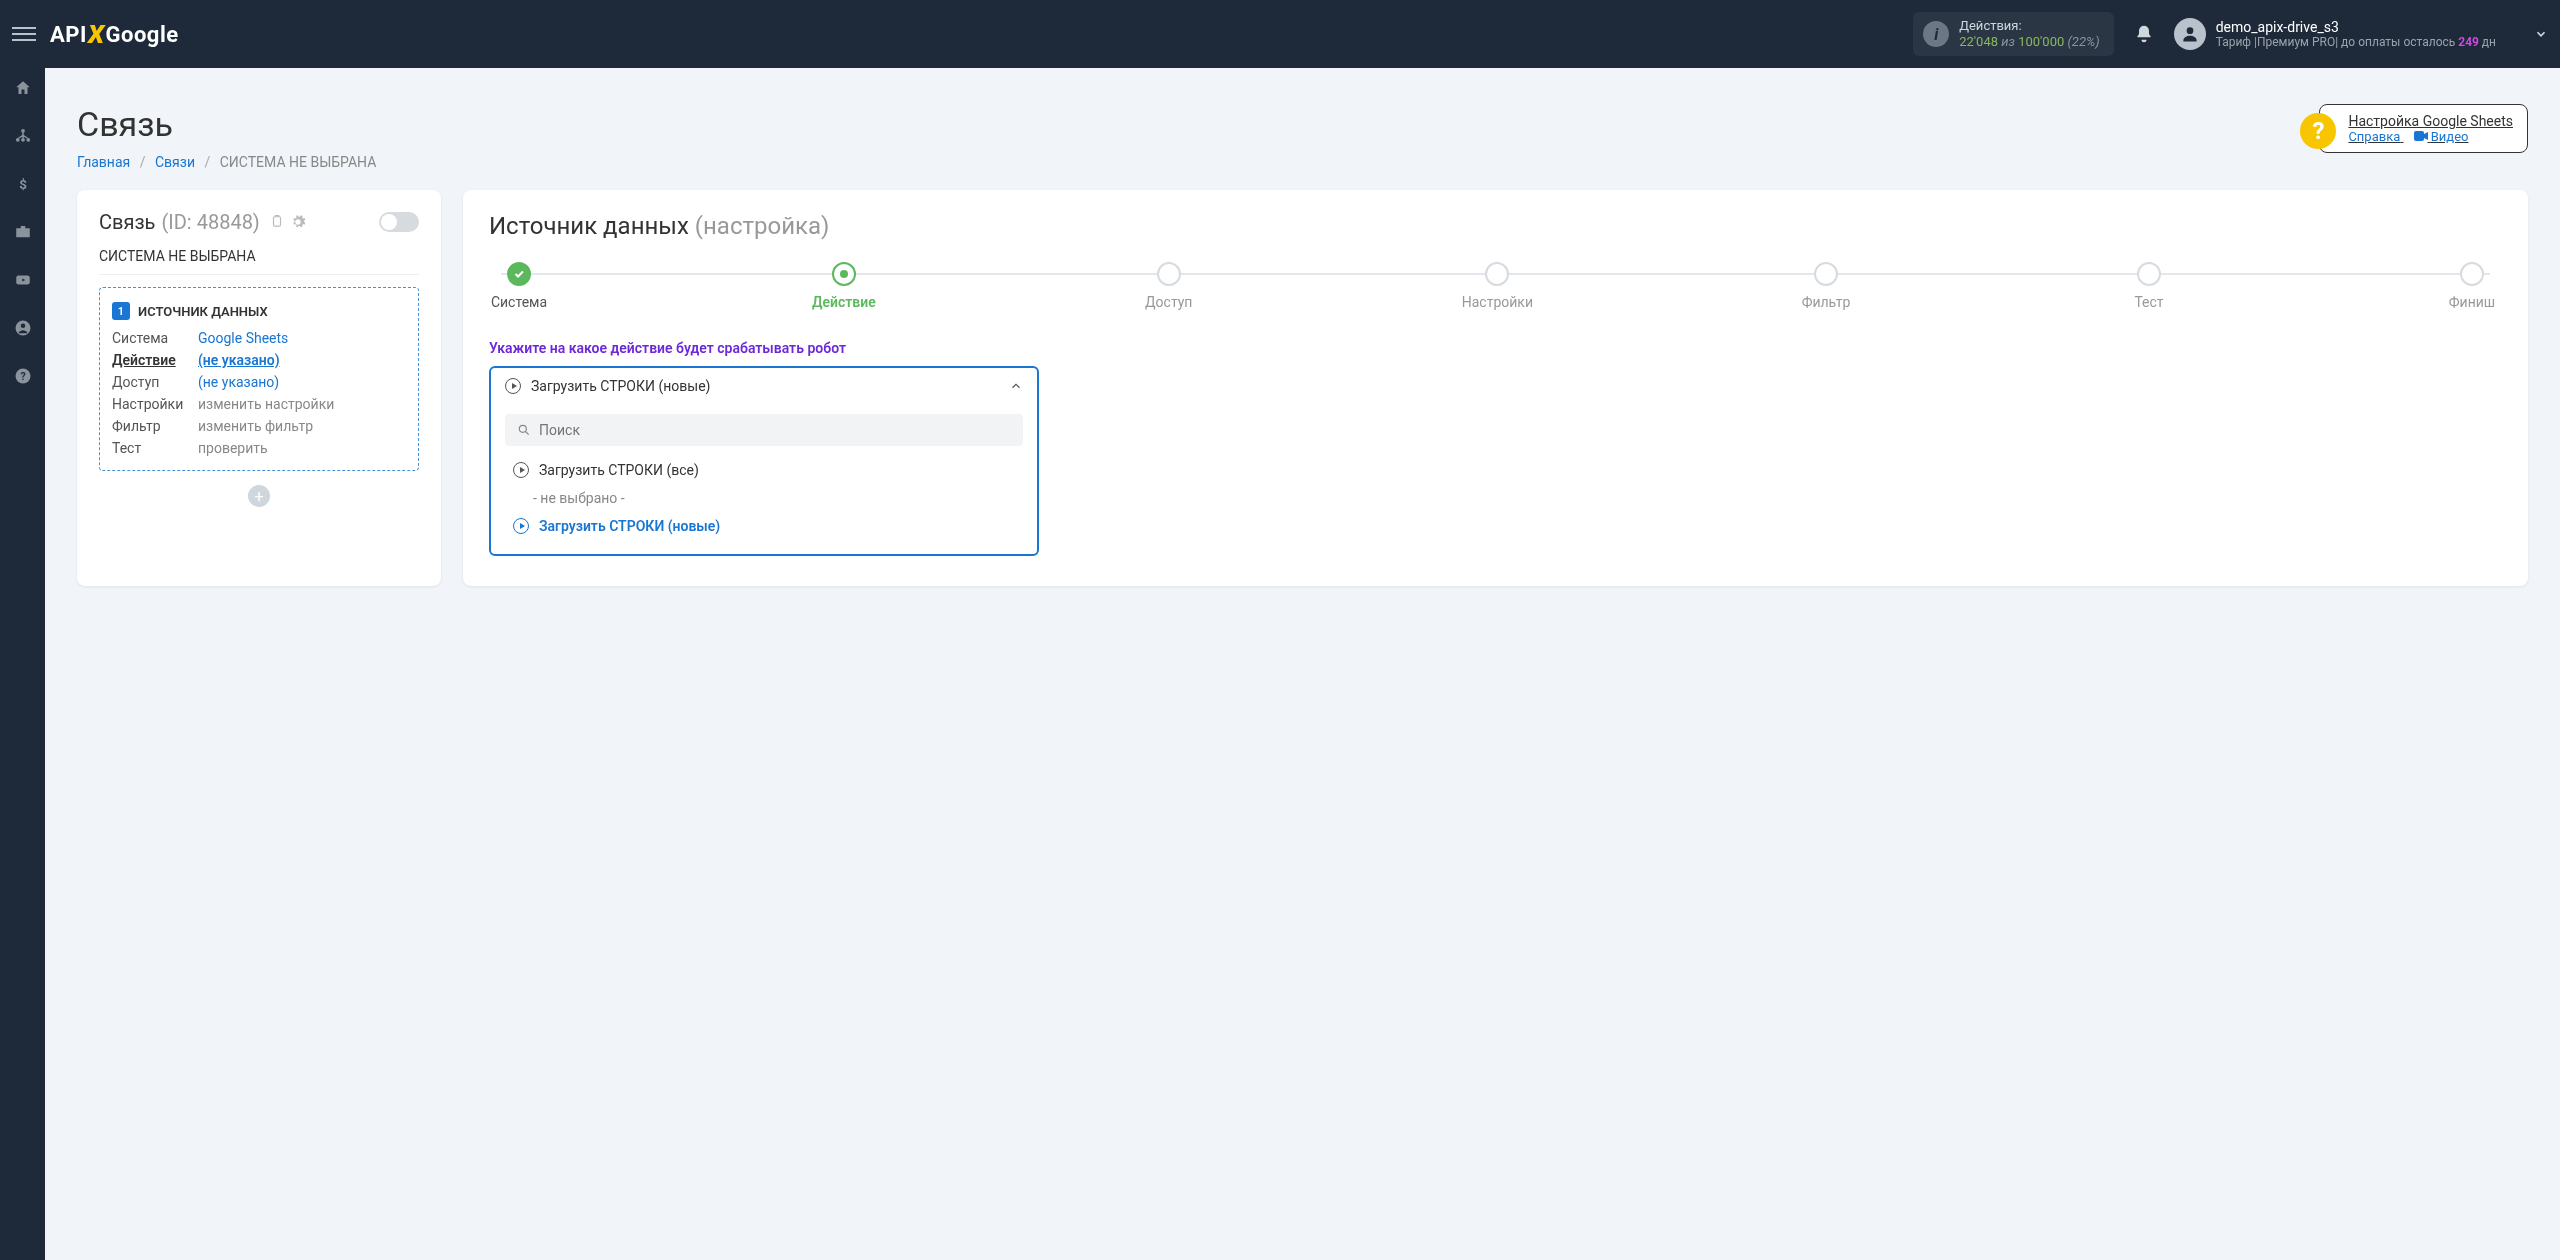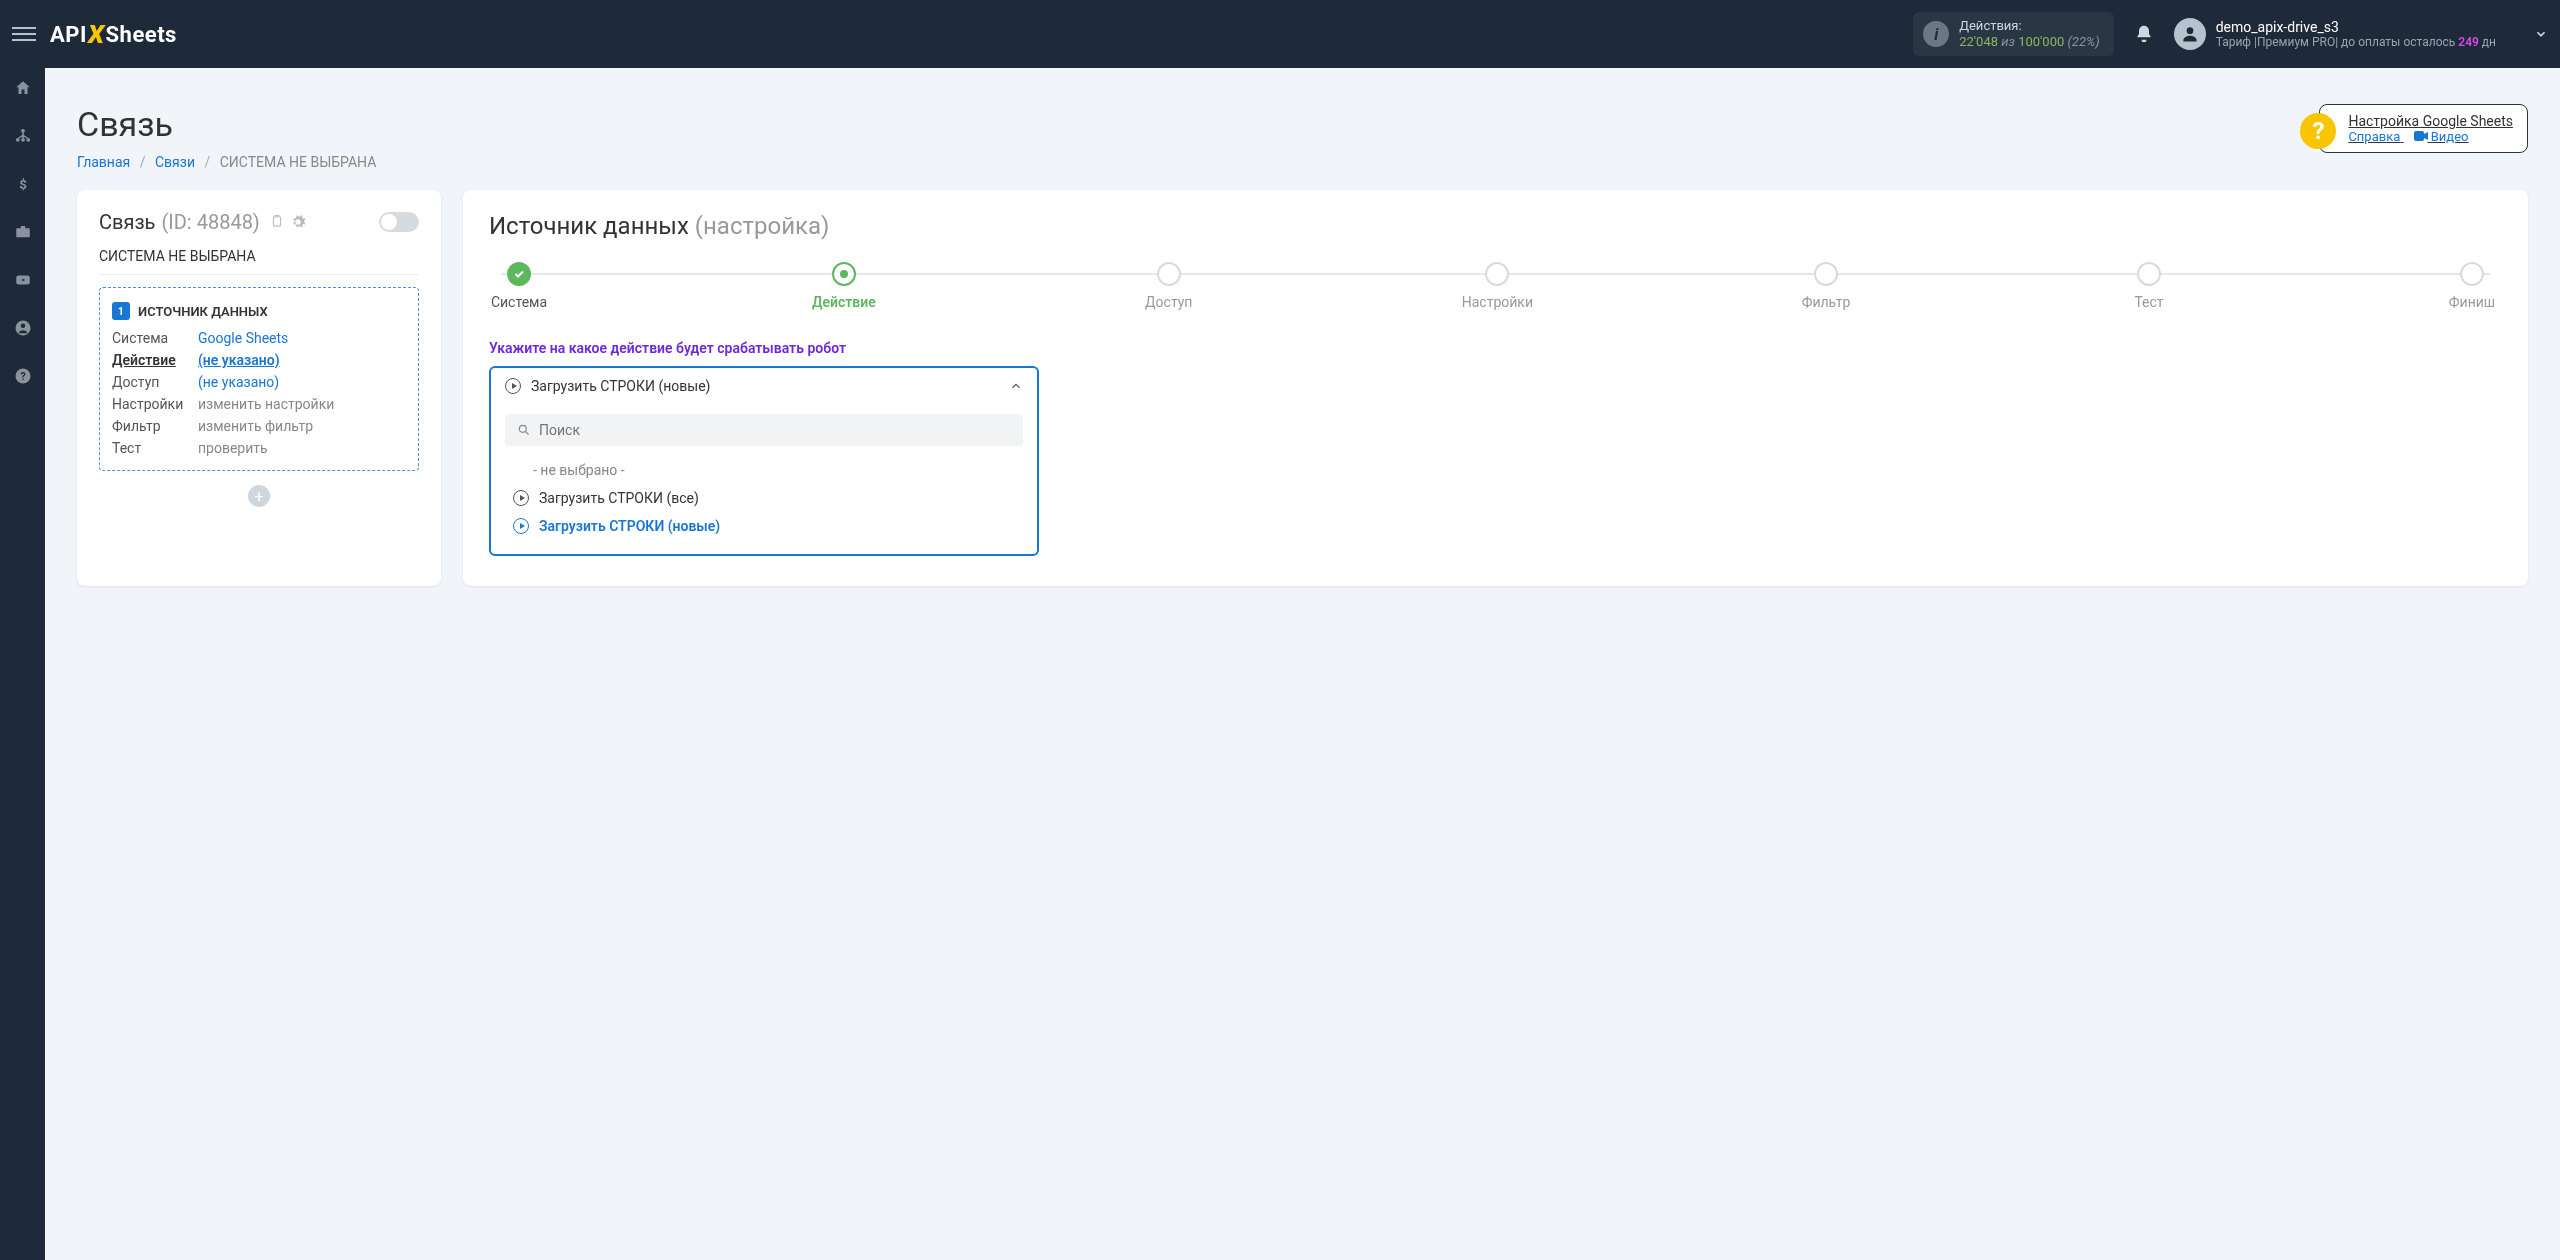--- a/index.html
+++ b/index.html
@@ -98,21 +98,21 @@
 
 <div class="topbar">
   <div class="hamburger">
       <span></span>
       <span></span>
       <span></span>
     </div>
   <div class="logo">
     <span>API</span>
     <span class="x">X</span>
-    <span>Sheets</span>
+    <span>Google</span>
   </div>
   <div class="topbar-right">
     <div class="actions-box">
       <div class="info-ico">i</div>
       <div class="actions-text">
         <div class="lbl">Действия:</div>
         <div>
           <span class="val">22'048</span>
           <span class="of">из</span>
           <span class="val">100'000</span>
@@ -323,25 +323,25 @@
           <div class="dd-search">
             <span>
                 <svg width="14" height="14" viewBox="0 0 24 24" fill="none" stroke="currentColor" stroke-width="2">
                   <circle cx="10" cy="10" r="6"></circle>
                   <path d="M20 20l-5-5"></path>
                 </svg>
               </span>
             <input placeholder="Поиск" style="">
           </div>
           <div class="dd-options">
-            <div class="dd-opt none">- не выбрано -</div>
             <div class="dd-opt">
                 <span class="play"></span>
                 <span>Загрузить СТРОКИ (все)</span>
               </div>
+            <div class="dd-opt none">- не выбрано -</div>
             <div class="dd-opt selected">
                 <span class="play"></span>
                 <span>Загрузить СТРОКИ (новые)</span>
               </div>
           </div>
         </div>
       </div>
     </div>
   </div>
 </div>

